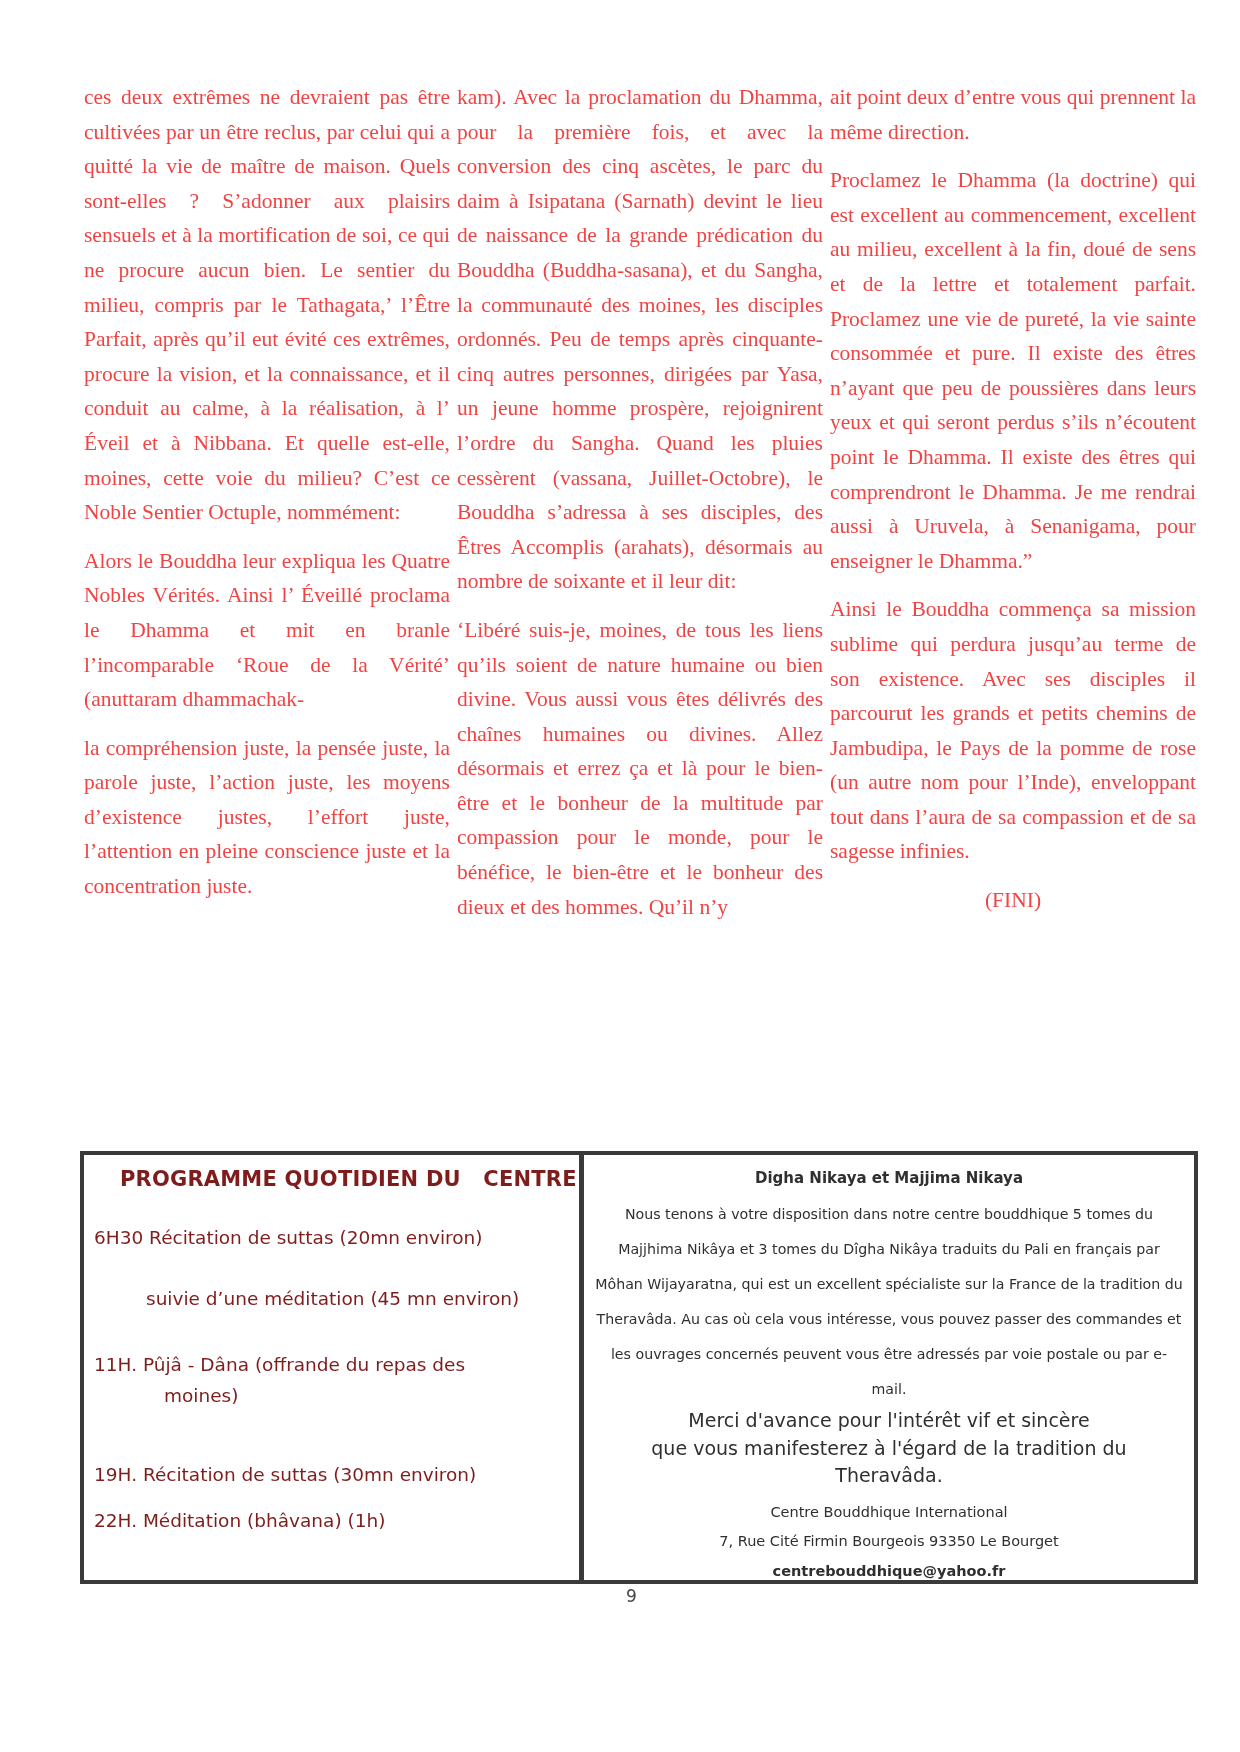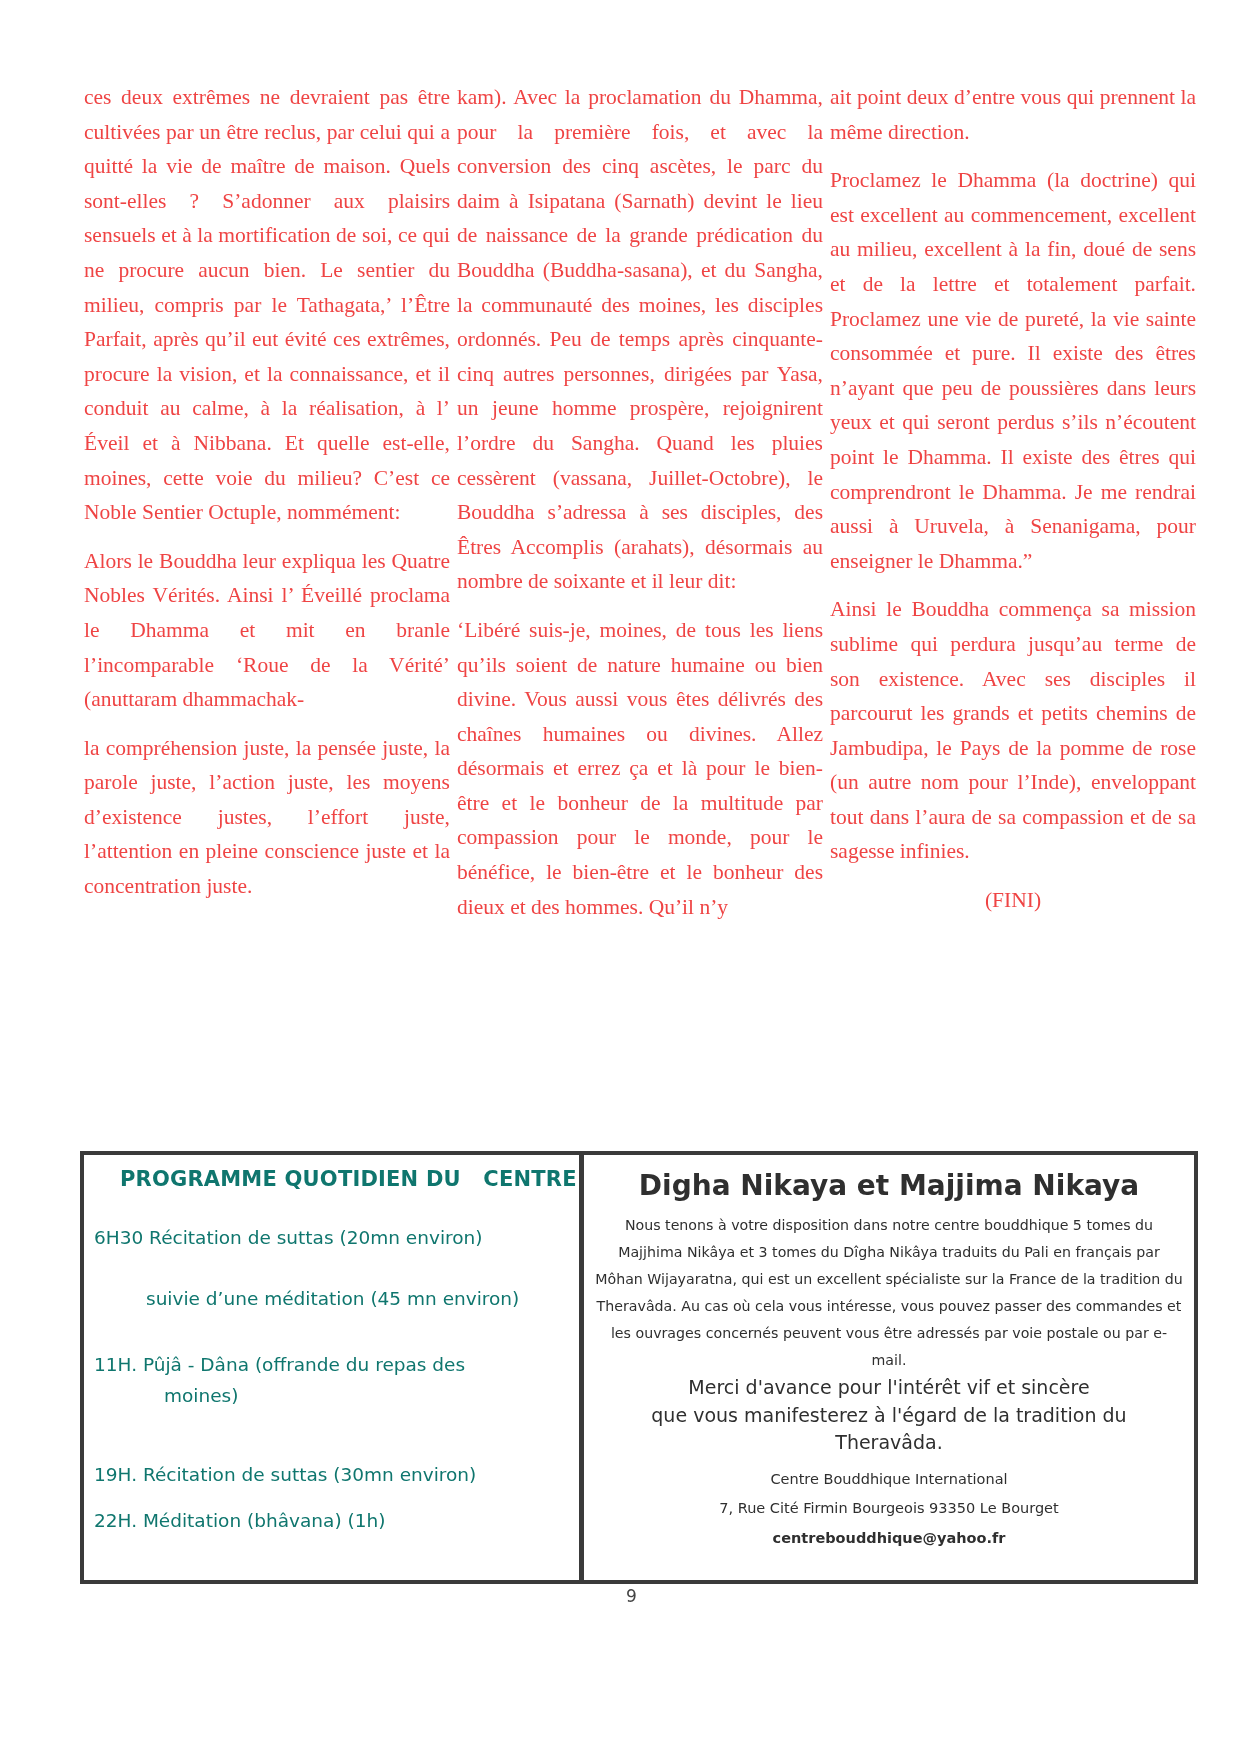--- a/index.html
+++ b/index.html
@@ -17,33 +17,33 @@
 
   .box {
     position: absolute; left: 80px; top: 1151px; width: 1118px; height: 433px;
     border: 4px solid #3a3a3a; box-sizing: border-box;
   }
   .divider {
     position: absolute; left: 495px; top: 0; width: 5px; height: 100%; background: #3a3a3a;
   }
   .left-panel {
     position: absolute; left: 0; top: 0; width: 495px; height: 100%;
-    font-family: "DejaVu Sans", sans-serif; color: #0f766e;
+    font-family: "DejaVu Sans", sans-serif; color: #7f1d1d;
   }
   .left-panel h2 {
     margin: 0; position: absolute; left: 36px; top: 12px;
     font-size: 21px; font-weight: bold; letter-spacing: 0.2px; white-space: pre;
   }
   .sched { position: absolute; left: 10px; font-size: 18.5px; }
   .right-panel {
     position: absolute; left: 500px; top: 0; right: 0; height: 100%;
     font-family: "DejaVu Sans", sans-serif; color: #2f2f2f; text-align: center;
   }
-  .right-panel h2 { margin: 14px 0 10px 0; font-size: 28px; font-weight: bold; }
-  .right-panel .body { font-size: 14.2px; line-height: 27px; padding: 0 10px; }
+  .right-panel h2 { margin: 14px 0 10px 0; font-size: 15px; font-weight: bold; }
+  .right-panel .body { font-size: 14.2px; line-height: 35px; padding: 0 10px; }
   .right-panel .thanks { font-size: 19px; line-height: 27.5px; }
   .right-panel .contact { margin-top: 8px; font-size: 14.5px; line-height: 29.5px; }
   .right-panel .email { font-weight: bold; }
   .page-num {
     position: absolute; left: 626px; top: 1586px; font-family: "DejaVu Sans", sans-serif;
     font-size: 17px; color: #444;
   }
 </style>
 </head>
 <body>

